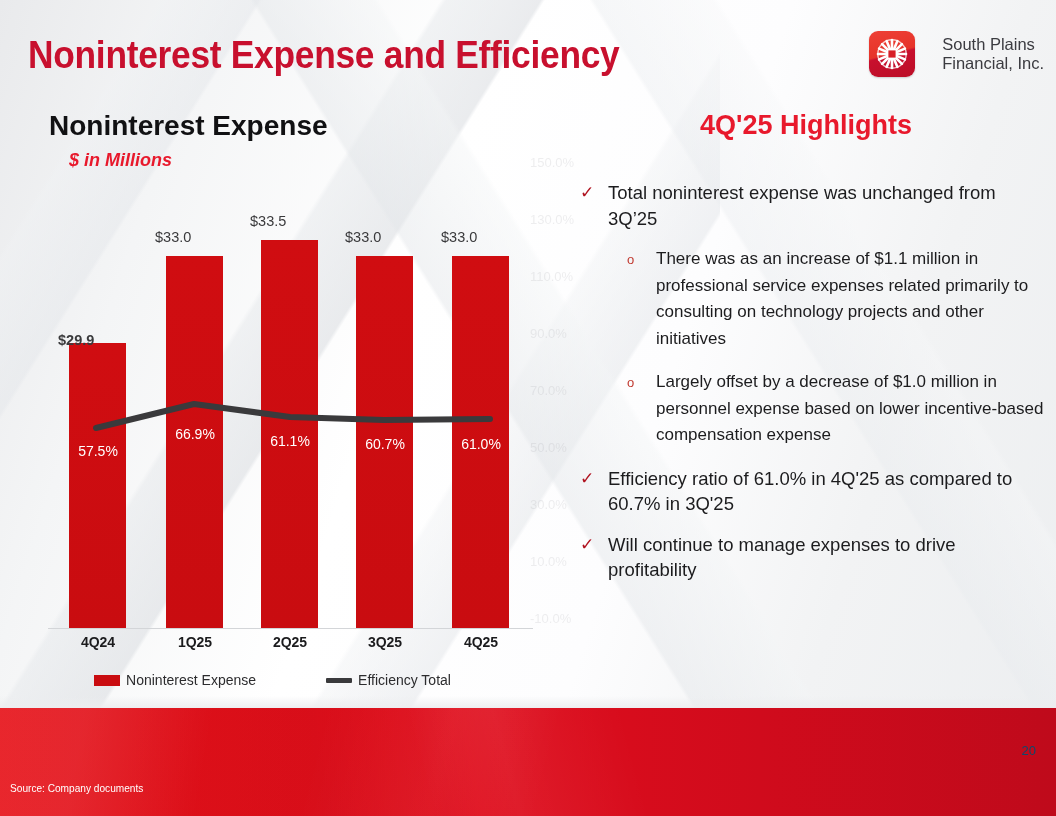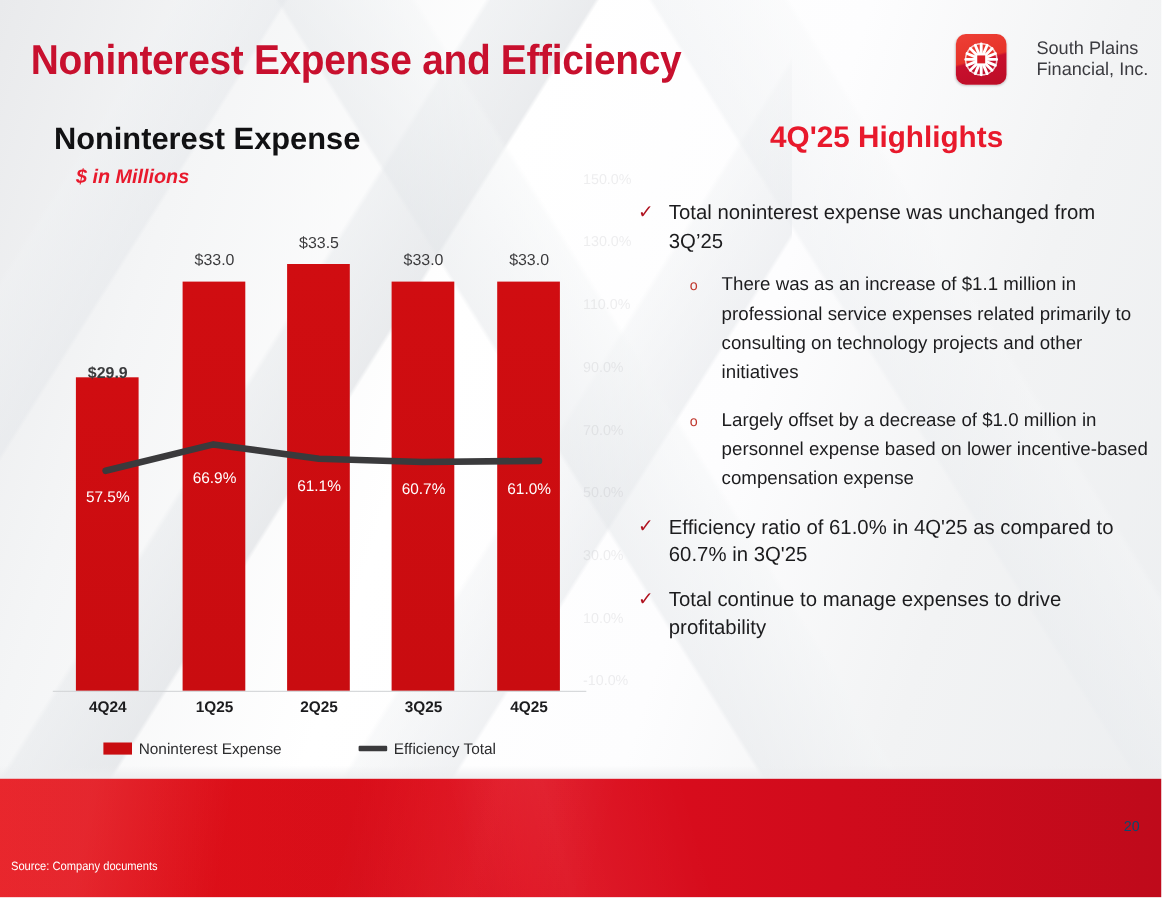--- a/index.html
+++ b/index.html
@@ -136,21 +136,20 @@
   }
   .bar {
     position: absolute;
     background: #ce0e12;
     background: linear-gradient(180deg, #d00d11 0%, #c90c10 100%);
   }
   .bar-label {
     position: absolute;
     font-size: 14.5px;
     color: #3a3a3c;
-    text-align: center;
     white-space: nowrap;
   }
   .ratio-label {
     position: absolute;
     font-size: 14px;
     color: #ffffff;
     text-align: center;
     white-space: nowrap;
   }
   .cat-label {
@@ -414,21 +413,21 @@
     <div class="bullet sub">
       <span class="mark">o</span>
       <span class="btext">Largely offset by a decrease of $1.0 million in personnel expense based on lower incentive-based compensation expense</span>
     </div>
     <div class="bullet">
       <span class="mark">✓</span>
       <span class="btext">Efficiency ratio of 61.0% in 4Q'25 as compared to 60.7% in 3Q'25</span>
     </div>
     <div class="bullet">
       <span class="mark">✓</span>
-      <span class="btext">Total continue to manage expenses to drive profitability</span>
+      <span class="btext">Will continue to manage expenses to drive profitability</span>
     </div>
   </div>
 
   <div class="footer-top-fade"></div>
   <div class="footer-band"></div>
   <div class="footer-sheen"></div>
   <div class="source">Source: Company documents</div>
   <div class="page-no">20</div>
 </div>
 

